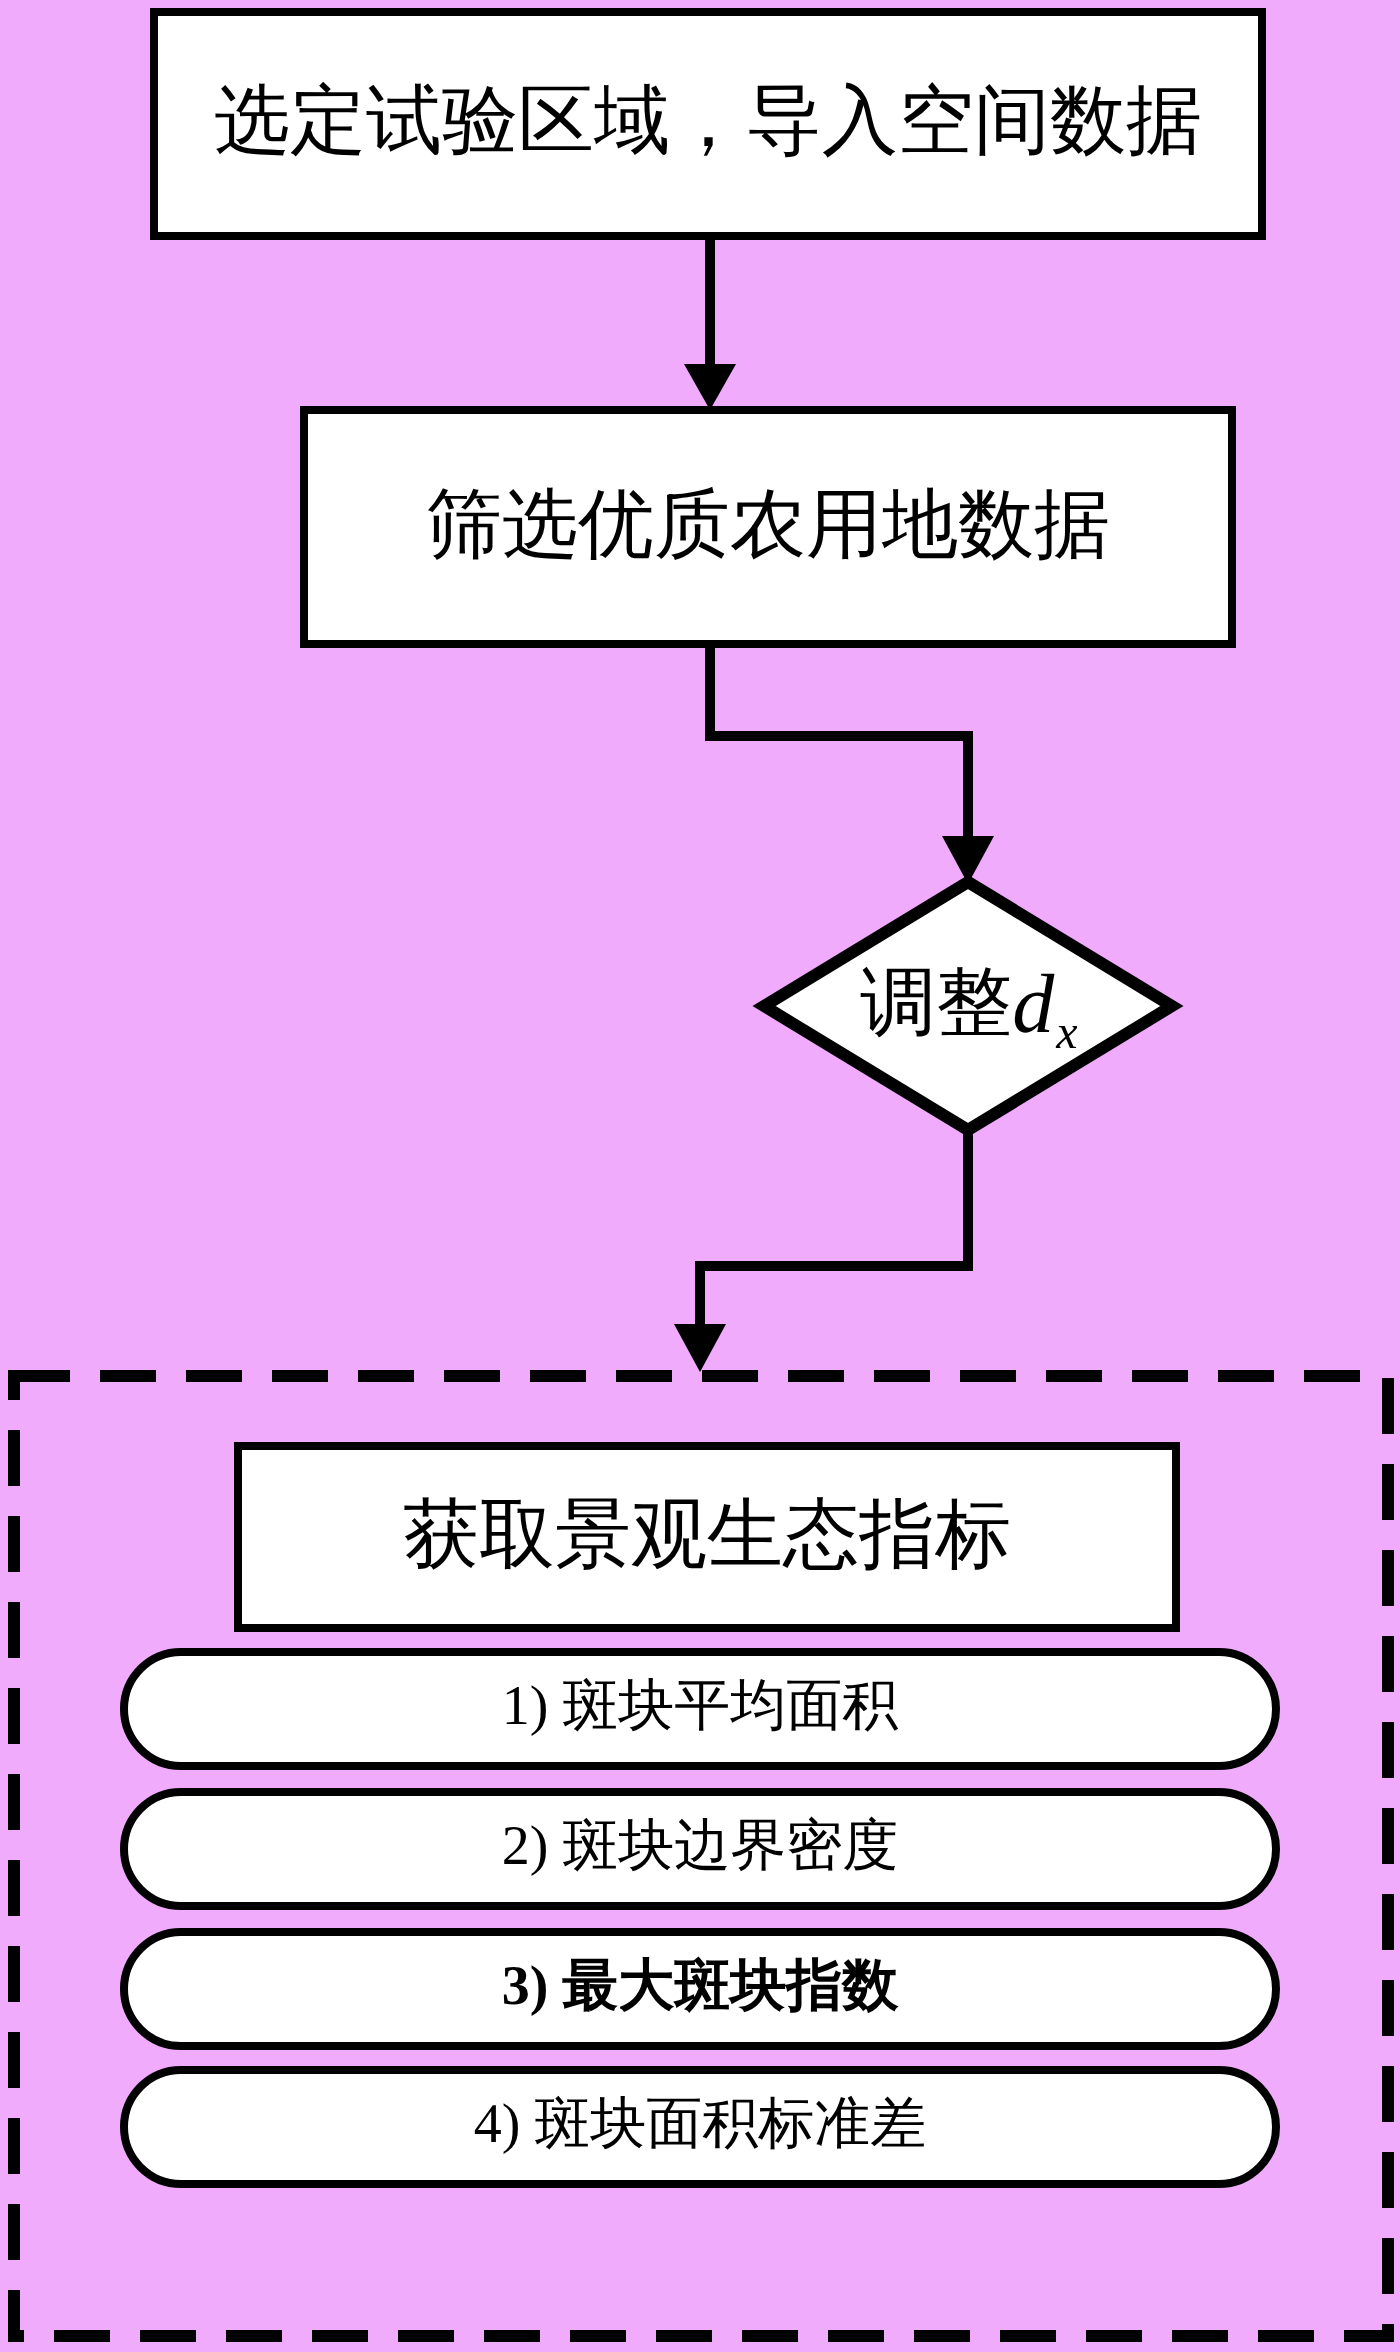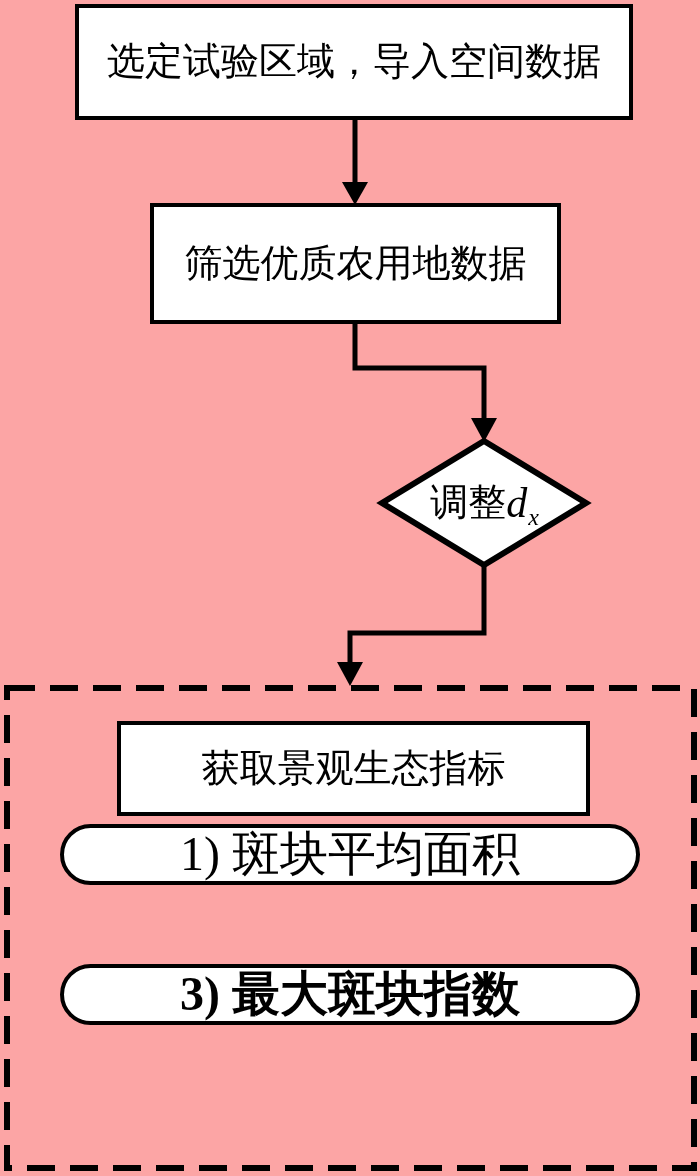--- a/index.html
+++ b/index.html
@@ -4,21 +4,21 @@
 <style>
   html, body {
     margin: 0;
     padding: 0;
     background: #ffffff;
   }
   .stage {
     position: relative;
     width: 700px;
     height: 1176px;
-    background: #fca5a5;
+    background: #f0abfc;
     font-family: "Liberation Serif", "DejaVu Serif", serif;
     color: #000000;
     overflow: hidden;
   }
   .lines {
     position: absolute;
     left: 0;
     top: 0;
     width: 700px;
     height: 1176px;
@@ -34,21 +34,21 @@
     line-height: 1.1;
   }
   .rect-node {
     border: 4px solid #000000;
   }
   .box1 {
     left: 75px; top: 4px; width: 558px; height: 116px;
     font-size: 38px;
   }
   .box2 {
-    left: 150px; top: 203px; width: 411px; height: 121px;
+    left: 150px; top: 203px; width: 468px; height: 121px;
     font-size: 38px;
   }
   .diamond-label {
     left: 382px; top: 441px; width: 204px; height: 124px;
     background: transparent;
     font-size: 38px;
   }
   .var {
     font-family: "Liberation Serif", "DejaVu Serif", serif;
     font-style: italic;
@@ -64,21 +64,21 @@
     left: 1px;
   }
   .group-title {
     left: 117px; top: 721px; width: 473px; height: 95px;
     font-size: 38px;
   }
   .stadium {
     left: 60px; width: 580px; height: 61px;
     border: 4px solid #000000;
     border-radius: 31px;
-    font-size: 48px;
+    font-size: 28px;
   }
   .st-0 { top: 824px; }
   .st-1 { top: 894px; }
   .st-2 { top: 964px; font-weight: bold; }
   .st-3 { top: 1033px; }
   .st-4 { top: 1101px; height: 59px; }
 </style>
 </head>
 <body>
 
@@ -114,17 +114,23 @@
       <span class="var-sub">x</span>
   </div>
 
   <div class="node rect-node group-title">
     <span>获取景观生态指标</span>
   </div>
 
   <div class="node stadium st-0">
     <span>1) 斑块平均面积</span>
   </div>
+  <div class="node stadium st-1">
+    <span>2) 斑块边界密度</span>
+  </div>
   <div class="node stadium st-2">
     <span>3) 最大斑块指数</span>
+  </div>
+  <div class="node stadium st-3">
+    <span>4) 斑块面积标准差</span>
   </div>
 
 </div>
 
 </body></html>

